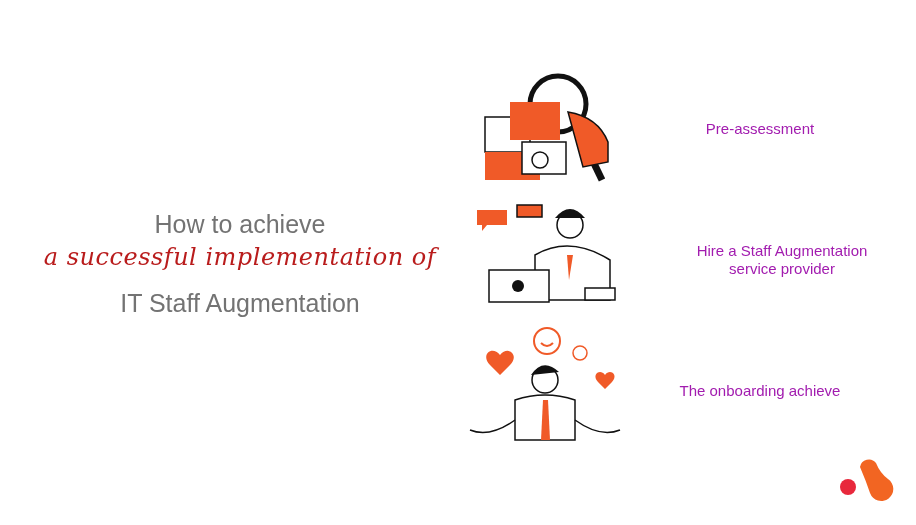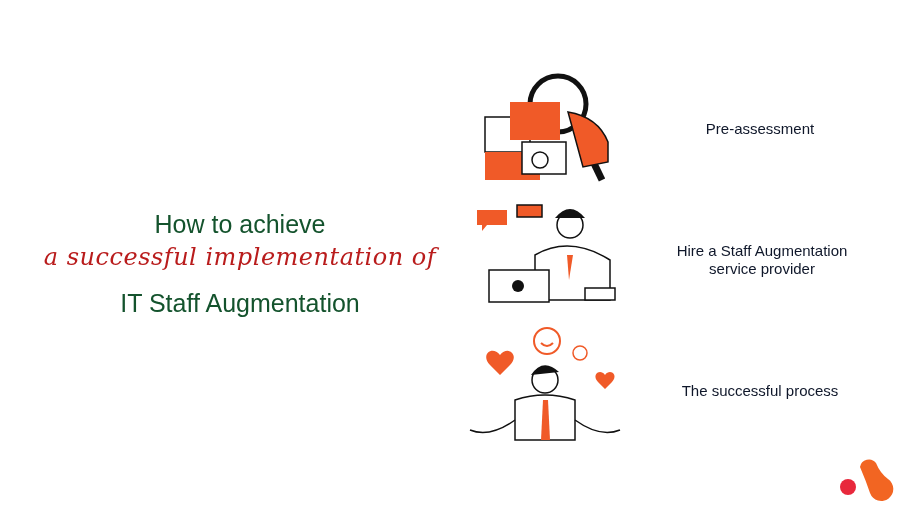--- a/index.html
+++ b/index.html
@@ -1,21 +1,21 @@
 <!DOCTYPE html>
 <html><head>
 <meta charset="utf-8">
 <style>
   html, body { margin:0; padding:0; background:#ffffff; }
   body { width:916px; height:525px; position:relative; overflow:hidden; font-family:"Liberation Sans", sans-serif; }
-  .title { position:absolute; left:40px; width:400px; text-align:center; color:#14532d; }
+  .title { position:absolute; left:40px; width:400px; text-align:center; color:#737373; }
   .t1 { top:210px; font-size:25px; }
   .t2 { top:243px; font-family:"DejaVu Serif", serif; font-style:italic; font-size:24px; color:#b91c1c; letter-spacing:0.5px; }
   .t3 { top:289px; font-size:25px; }
-  .step-label { position:absolute; width:220px; text-align:center; font-size:15px; color:#0f172a; line-height:18px; }
+  .step-label { position:absolute; width:220px; text-align:center; font-size:15px; color:#a21caf; line-height:18px; }
   .illu { position:absolute; }
   .logo { position:absolute; left:836px; top:455px; }
 </style>
 </head>
 <body>
 
 <div class="title t1">How to achieve</div>
 <div class="title t2">a successful implementation of</div>
 <div class="title t3">IT Staff Augmentation</div>
 
@@ -50,19 +50,19 @@
   <circle cx="115" cy="28" r="7" fill="none" stroke="#f05a28" stroke-width="1.5"></circle>
   <circle cx="80" cy="55" r="13" fill="#fff" stroke="#111" stroke-width="1.5"></circle>
   <path d="M66 50 q12 -18 28 -3" fill="#111"></path>
   <path d="M50 75 q30 -10 60 0 v40 h-60 z" fill="#fff" stroke="#111" stroke-width="1.5"></path>
   <path d="M78 75 h5 l2 40 h-9 z" fill="#f05a28"></path>
   <path d="M5 105 q20 8 45 -10" fill="none" stroke="#111" stroke-width="1.5"></path>
   <path d="M155 105 q-20 8 -45 -10" fill="none" stroke="#111" stroke-width="1.5"></path>
 </svg>
 
 <div class="step-label" style="left:650px;top:120px">Pre-assessment</div>
-<div class="step-label" style="left:652px;top:242px;width:220px">Hire a Staff Augmentation service provider</div>
-<div class="step-label" style="left:650px;top:382px">The successful process</div>
+<div class="step-label" style="left:672px;top:242px;width:220px">Hire a Staff Augmentation service provider</div>
+<div class="step-label" style="left:650px;top:382px">The onboarding achieve</div>
 
 <svg class="logo" width="64" height="52">
   <circle cx="12" cy="32" r="8" fill="#e8283c"></circle>
   <path d="M24 12 a9 9 0 0 1 16 -4 q4 10 12 16 a12 12 0 1 1 -18 14 q-4 -12 -10 -26 z" fill="#f26522"></path>
 </svg>
 
 </body></html>

